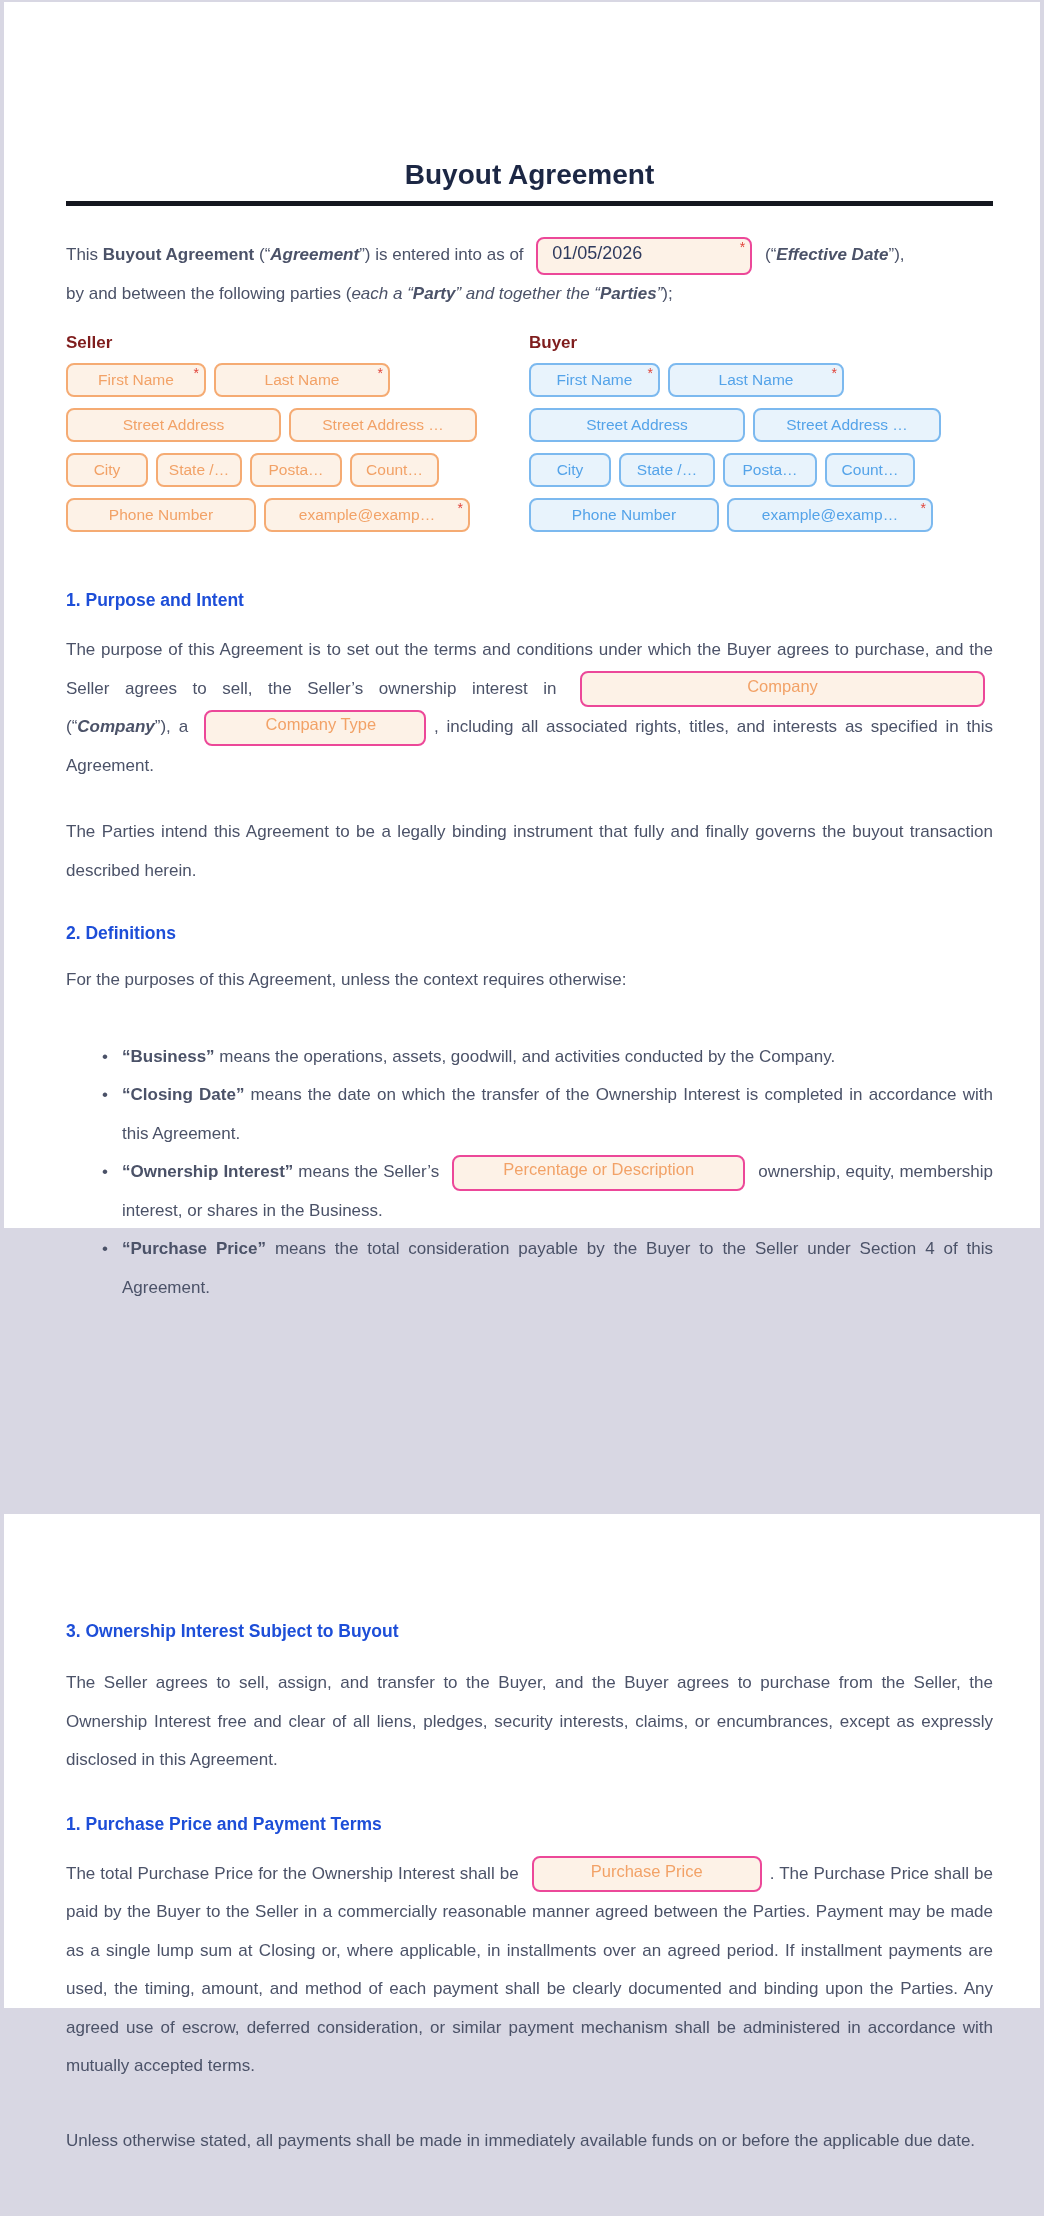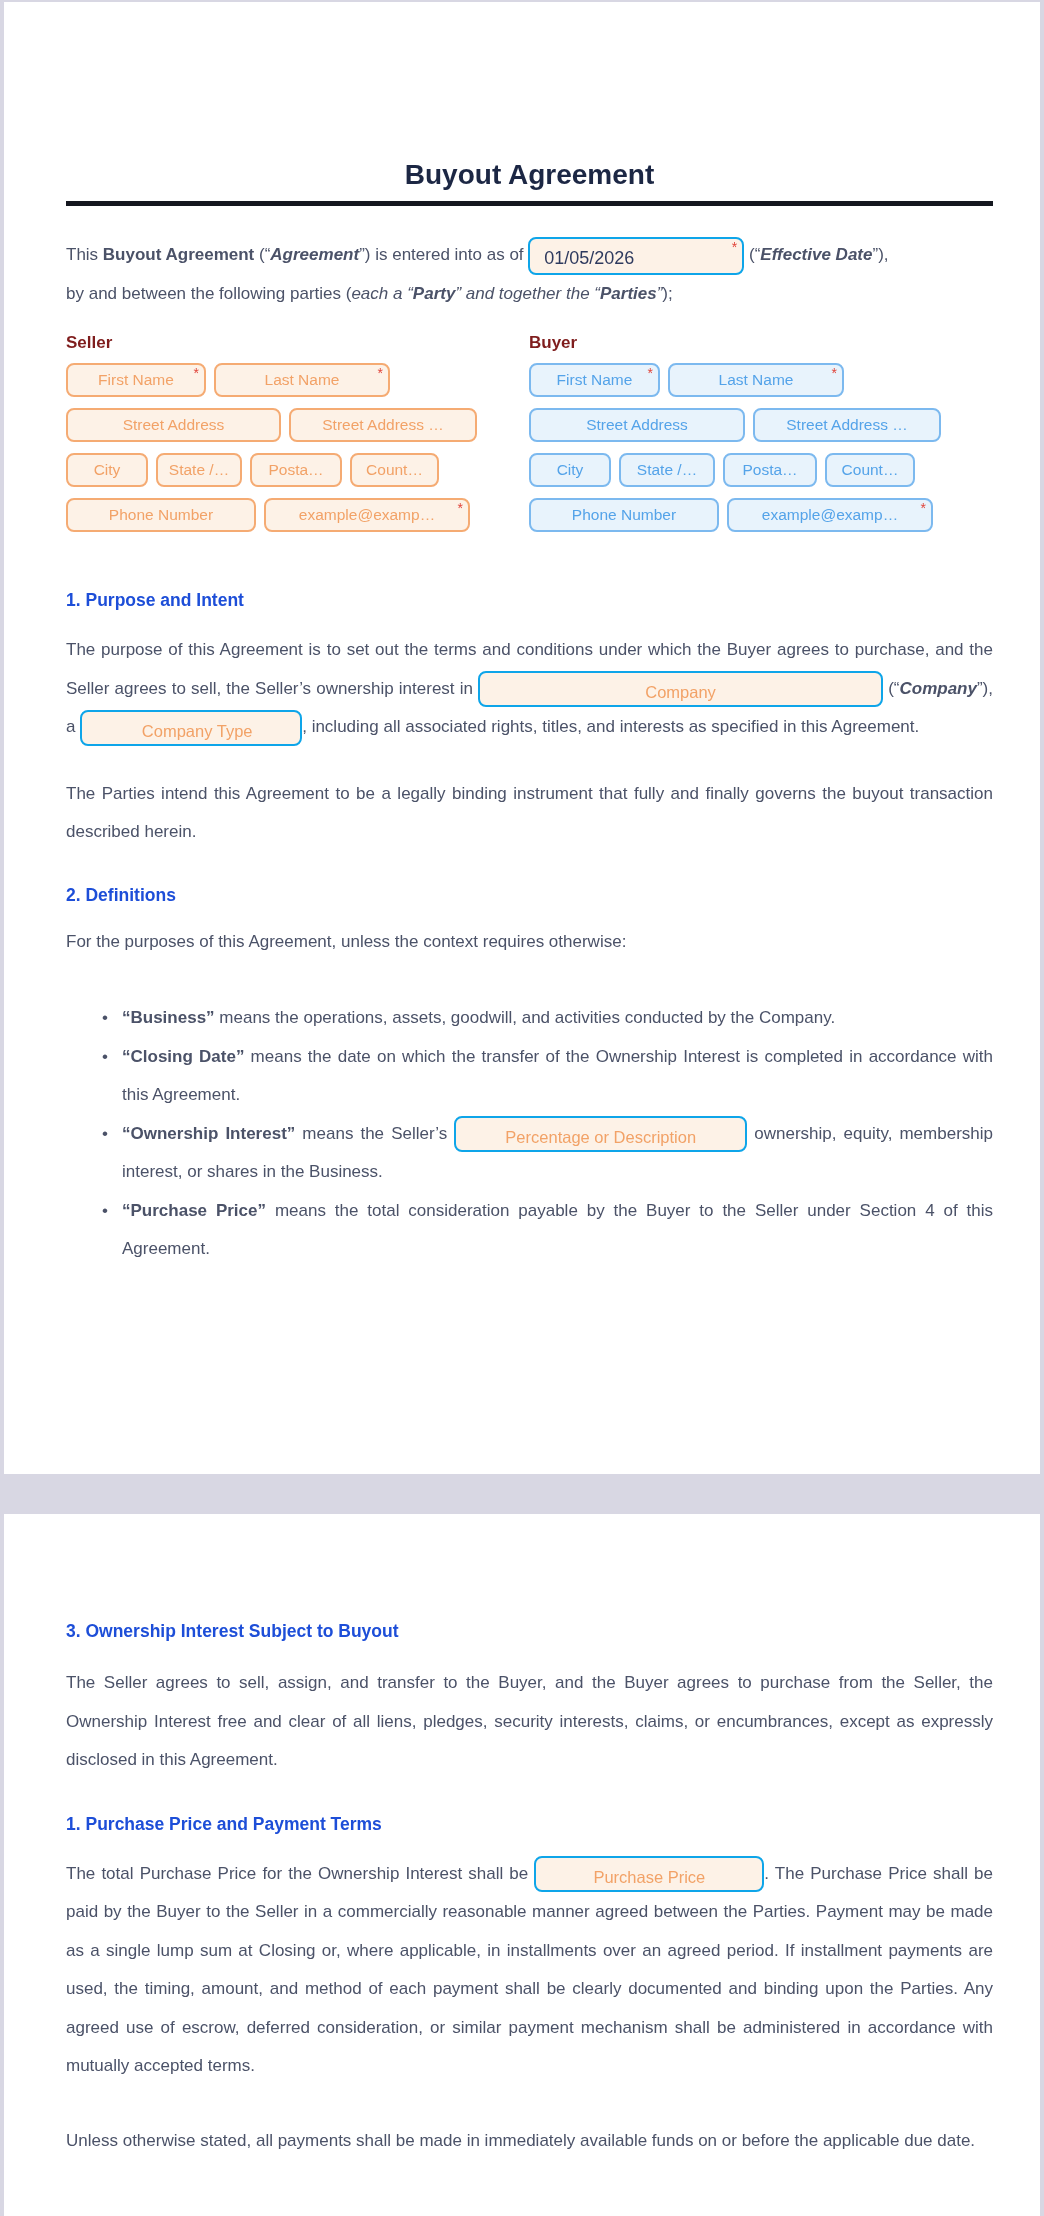--- a/index.html
+++ b/index.html
@@ -5,22 +5,22 @@
   html,body{margin:0;padding:0;}
   body{
     width:1044px;height:2216px;position:relative;overflow:hidden;
     background:#d8d7e3;
     font-family:"Liberation Sans", sans-serif;
   }
   .page{
     position:absolute;left:4px;right:4px;background:#ffffff;
     padding:0 47px 0 62px;box-sizing:border-box;
   }
-  .page1{top:2px;height:1472px;}
-  .page2{top:1514px;height:702px;}
+  .page1{top:2px;height:1226px;}
+  .page2{top:1514px;height:494px;}
 
   h1{
     font-size:28px;line-height:34px;font-weight:700;color:#1c2744;
     text-align:center;margin:156px 0 0;
   }
   .title-rule{height:5px;background:#14171f;margin-top:9px;}
 
   h2{font-size:17.5px;font-weight:700;color:#1d4ed8;margin:0;line-height:22px;}
   h3{font-size:17px;font-weight:700;color:#7f1d1d;margin:0 0 10px;line-height:20px;}
 
@@ -43,24 +43,24 @@
     padding:15px 6px;
   }
   .orange{background:#fdf2e7;border-color:#f5ab73;color:#f2a267;}
   .blue{background:#e8f3fc;border-color:#7cb9ef;color:#54a3e9;}
   .req{
     position:absolute;top:1px;right:5px;color:#e0443a;
     font-size:14px;line-height:14px;font-weight:400;
   }
 
   .ifield{
-    display:inline-flex;align-items:flex-start;justify-content:center;
-    position:relative;height:36px;border-radius:8px;border:2px solid #0ea5e9;
+    display:inline-flex;align-items:flex-end;justify-content:center;
+    position:relative;height:36px;border-radius:8px;border:2px solid #ec4899;
     background:#fdf2e7;color:#f2a267;font-size:16.5px;vertical-align:middle;
-    box-sizing:border-box;margin:0 0;white-space:nowrap;overflow:hidden;
+    box-sizing:border-box;margin:0 8px;white-space:nowrap;overflow:hidden;
   }
   .date{height:38px;justify-content:flex-start;padding-left:14px;
         color:#2e3a5e;font-size:18px;width:216px;}
   .w-company{width:405px;}
   .w-ctype{width:222px;padding-left:12px;}
   .w-pct{width:293px;}
   .w-price{width:230px;}
 
   .h-purpose{margin-top:46px;}
   .p-purpose{margin-top:20px;}

